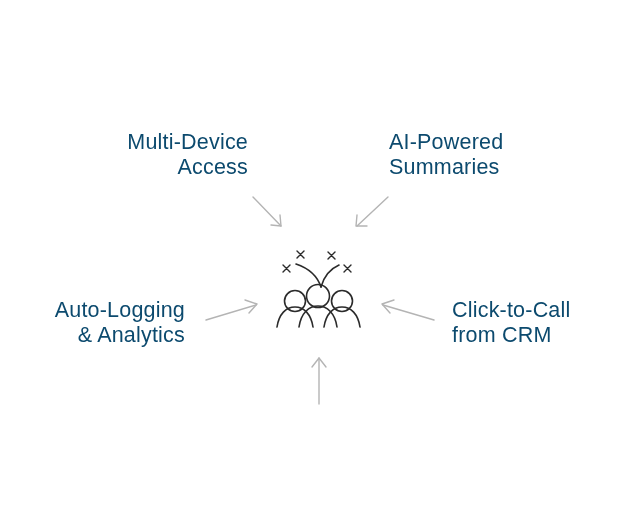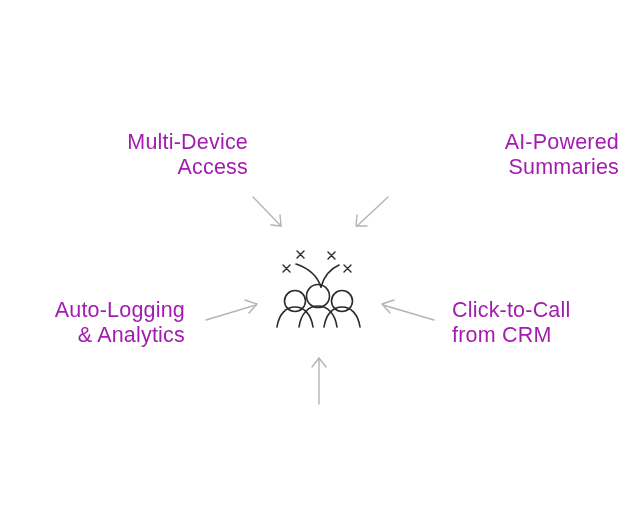--- a/index.html
+++ b/index.html
@@ -12,39 +12,39 @@
   }
   #canvas {
     position: relative;
     width: 636px;
     height: 516px;
     background: #ffffff;
     overflow: hidden;
   }
   .feature-label {
     position: absolute;
-    color: #a21caf;
+    color: #0c4a6e;
     font-family: "Liberation Sans", sans-serif;
     font-size: 21.5px;
     line-height: 25px;
     font-weight: 400;
     letter-spacing: 0.2px;
     white-space: pre-line;
     margin: 0;
   }
   .lbl-multi-device {
     right: 388px;
     top: 130px;
     text-align: right;
     width: 240px;
   }
   .lbl-ai-powered {
     left: 389px;
     top: 130px;
-    text-align: right;
+    text-align: left;
     width: 230px;
   }
   .lbl-auto-logging {
     right: 451px;
     top: 298px;
     text-align: right;
     width: 220px;
   }
   .lbl-click-to-call {
     left: 452px;

